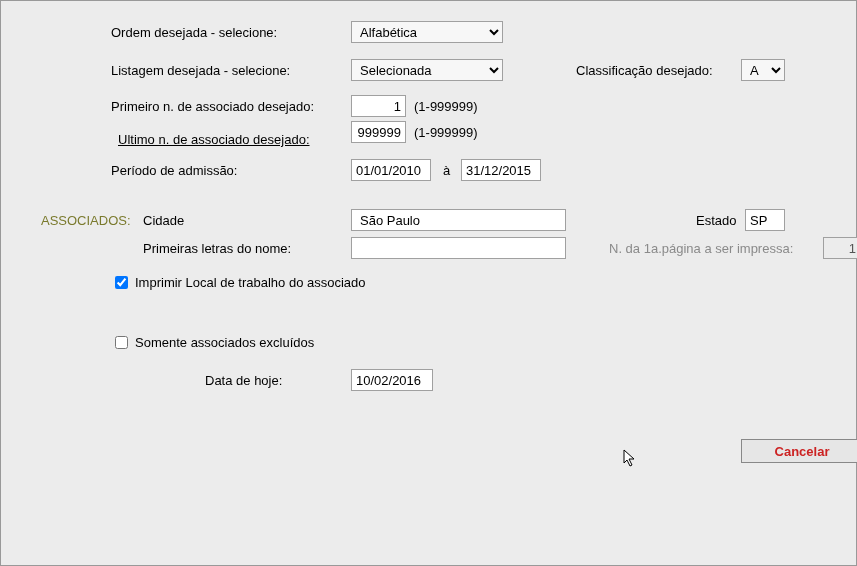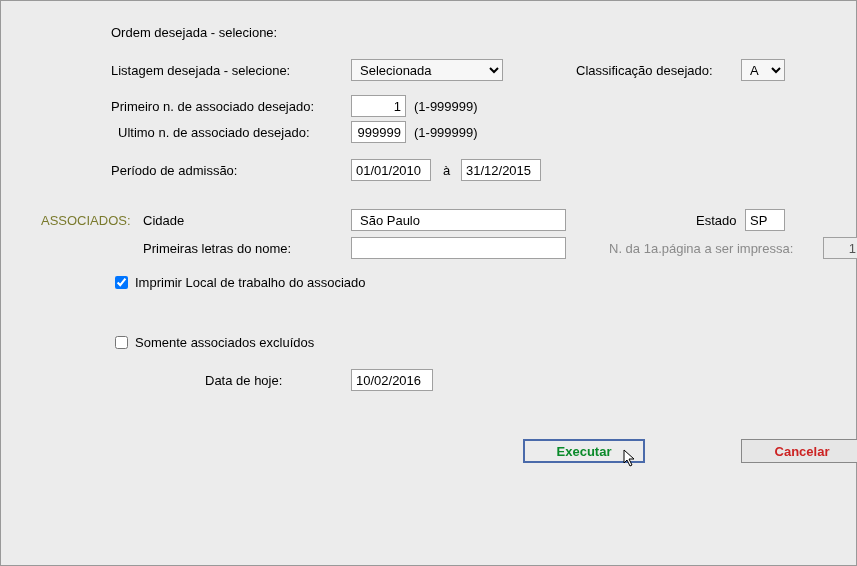--- a/index.html
+++ b/index.html
@@ -90,35 +90,38 @@
   }
 </style>
 </head>
 <body>
 
 <div class="window">
 
   <div class="form-area">
 
     <span class="lbl" style="left:80px; top:4px;">Ordem desejada - selecione:</span>
+    <select style="left:320px; top:0px; width:152px;">
+      <option>Alfabética</option>
+    </select>
 
     <span class="lbl" style="left:80px; top:42px;">Listagem desejada - selecione:</span>
     <select style="left:320px; top:38px; width:152px;">
       <option>Selecionada</option>
     </select>
     <span class="lbl" style="left:545px; top:42px;">Classificação desejado:</span>
     <select style="left:710px; top:38px; width:44px;">
       <option>A</option>
     </select>
 
     <span class="lbl" style="left:80px; top:78px;">Primeiro n. de associado desejado:</span>
     <input type="text" style="left: 320px; top: 74px; width: 55px; text-align: right;" value="1">
     <span class="lbl" style="left:383px; top:78px;">(1-999999)</span>
 
-    <span class="lbl" style="left:87px; top:104px;">Ultimo  n. de associado desejado:</span>
+    <span class="lbl" style="left:87px; top:111px;text-decoration:underline;">Ultimo  n. de associado desejado:</span>
     <input type="text" style="left: 320px; top: 100px; width: 55px; text-align: right;" value="999999">
     <span class="lbl" style="left:383px; top:104px;">(1-999999)</span>
 
     <span class="lbl" style="left:80px; top:142px;">Período de admissão:</span>
     <input type="text" style="left: 320px; top: 138px; width: 80px;" value="01/01/2010">
     <span class="lbl" style="left:412px; top:142px;">à</span>
     <input type="text" style="left: 430px; top: 138px; width: 80px;" value="31/12/2015">
 
     <span class="lbl olive" style="left:10px; top:192px;">ASSOCIADOS:</span>
 
@@ -138,21 +141,20 @@
     </div>
 
     <div class="checkbox-wrap" style="left:80px; top:252px;">
       <input type="checkbox" id="cb1" checked="" style="">
       <label for="cb1">Imprimir Local de trabalho do associado</label>
     </div>
 
     <span class="lbl" style="left:138px; top:352px;margin-left:36px;">Data de hoje:</span>
     <input type="text" style="left: 320px; top: 348px; width: 82px;" value="10/02/2016">
 
-    <button class="btn primary" style="left:492px; top:418px;">Executar</button>
     <button class="btn cancel" style="left:710px; top:418px;">Cancelar</button>
 
     <svg class="cursor" style="left:592px; top:428px;" viewBox="0 0 14 20">
       <path d="M1 1 L1 14 L4 11 L7 17 L9 16 L6 10 L11 10 Z" fill="#fff" stroke="#000" stroke-width="1"></path>
     </svg>
 
   </div>
 </div>
 
 </body></html>

